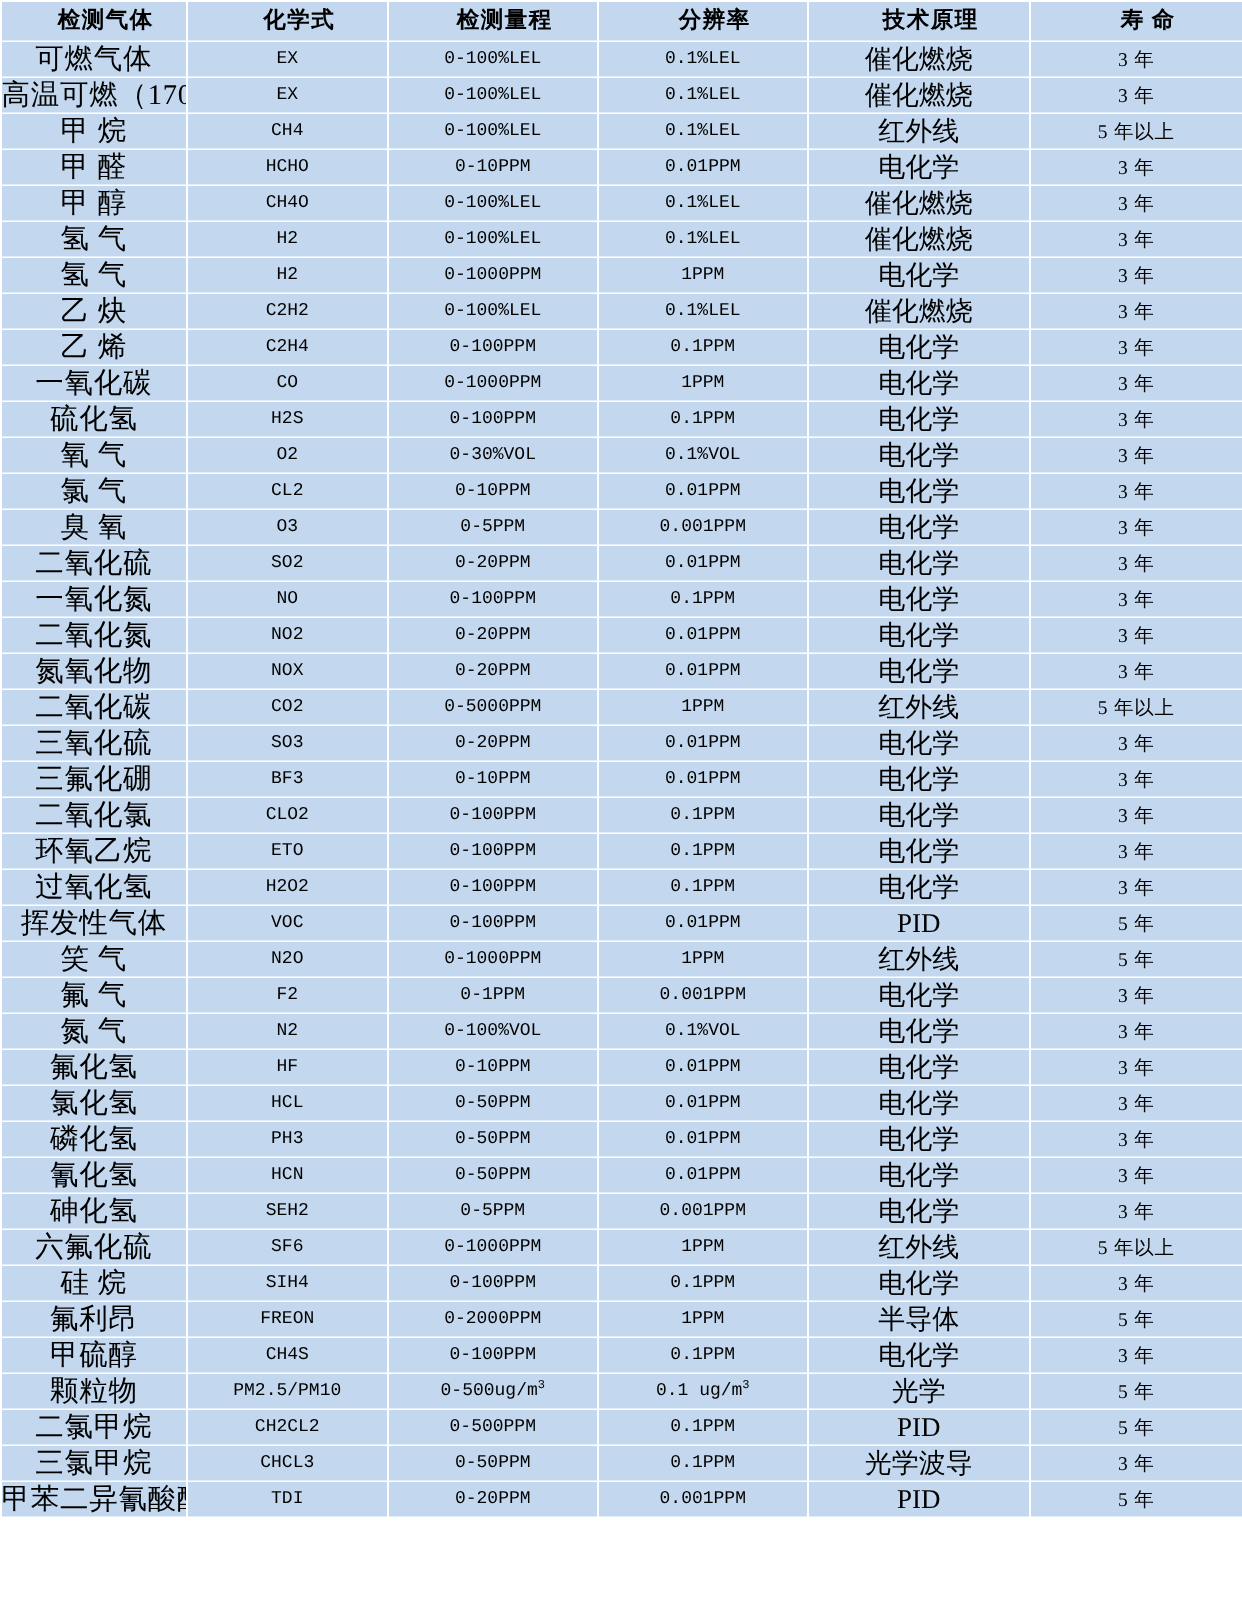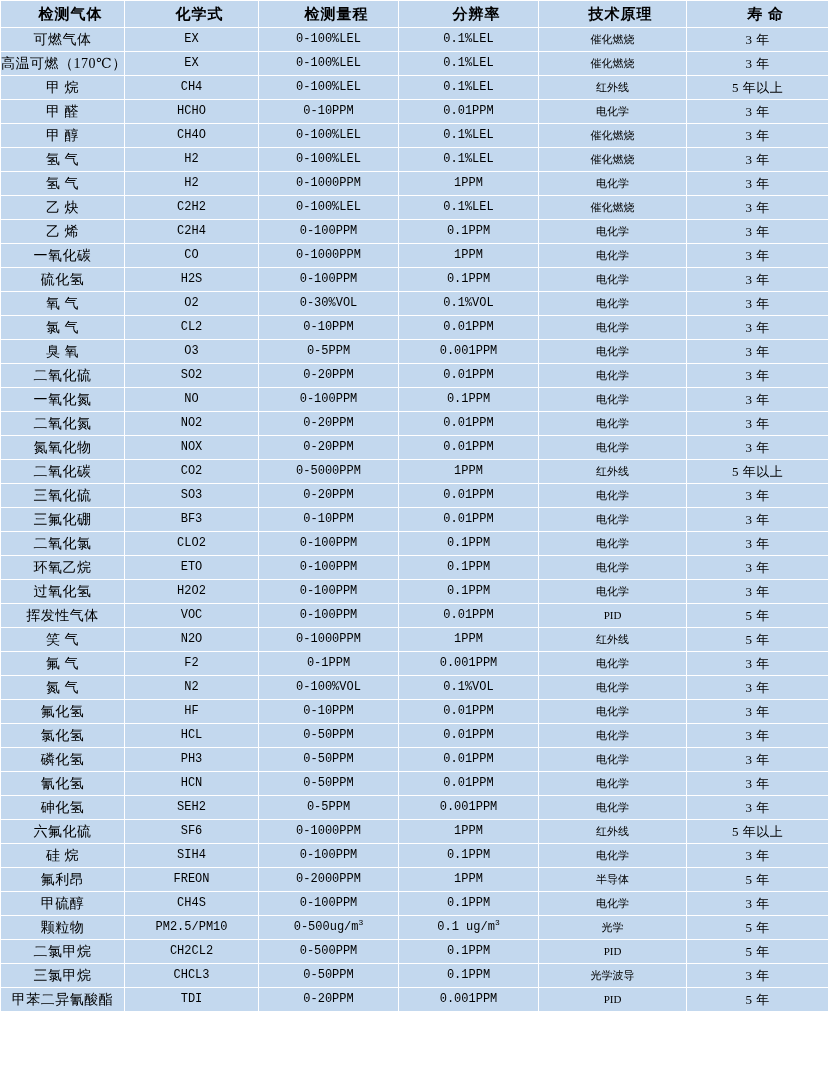--- a/index.html
+++ b/index.html
@@ -38,32 +38,32 @@
   }
   #gas-table thead th {
     height: 26px;
     line-height: 26px;
     font-size: 15px;
     font-weight: bold;
     letter-spacing: 1px;
     padding-left: 16px;
   }
   #gas-table td.name {
-    font-size: 14px;
+    font-size: 19px;
     letter-spacing: 0.5px;
     margin-left: 27px;
   }
   #gas-table td.formula,
   #gas-table td.range,
   #gas-table td.resolution {
     font-family: "Liberation Mono", "DejaVu Sans Mono", monospace;
     font-size: 12px;
   }
   #gas-table td.principle {
-    font-size: 11px;
+    font-size: 18px;
   }
   #gas-table td.life {
     font-size: 13px;
     letter-spacing: 0.5px;
     margin-top: 40px;
   }
   sup {
     font-size: 8px;
     vertical-align: super;
     line-height: 0;

